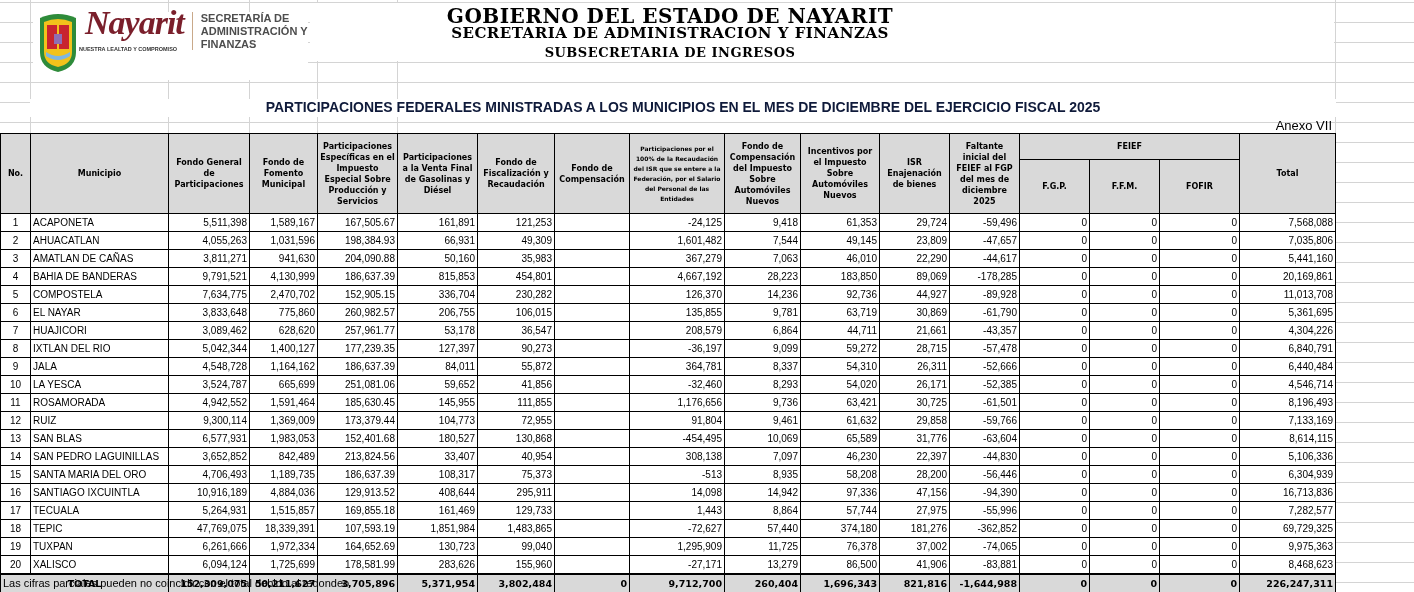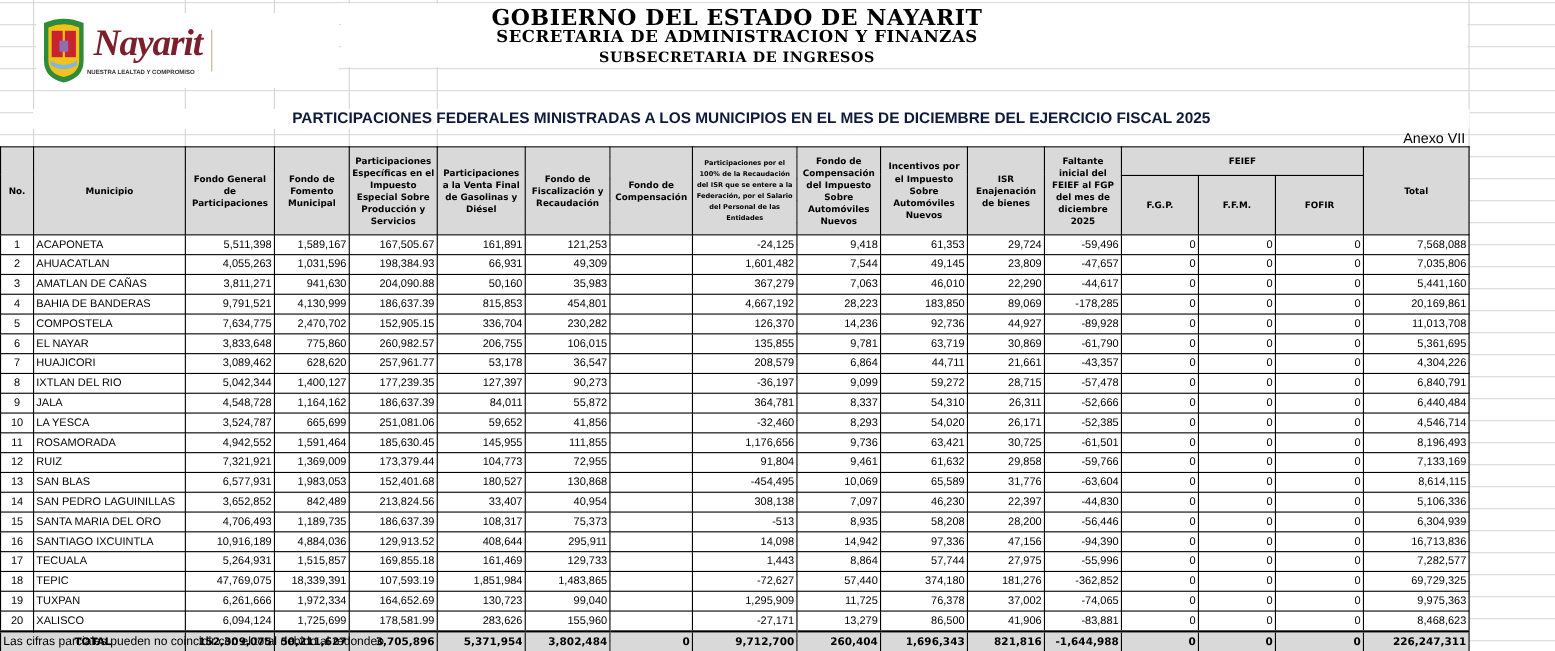--- a/index.html
+++ b/index.html
@@ -4,21 +4,21 @@
 <style>
   html,body{margin:0;padding:0;background:#fff;}
   body{width:1414px;height:592px;position:relative;overflow:hidden;font-family:"Liberation Sans",sans-serif;color:#000;}
   
   .grid-bg{position:absolute;left:0;top:0;width:1414px;height:592px;
     background-image:
       linear-gradient(to bottom,#d4d4d4 1px,transparent 1px);
     background-size:100% 20px;background-position:0 2px;z-index:0;}
   .gv{position:absolute;top:0;width:1px;height:592px;background:#d4d4d4;z-index:0;}
   .hdr-white{position:absolute;background:#fff;z-index:1;}
-  .logo{position:absolute;left:33px;top:12px;width:275px;height:68px;background:#fff;z-index:2;display:flex;align-items:center;}
+  .logo{position:absolute;left:33px;top:12px;width:275px;height:68px;background:#fff;z-index:2;display:flex;}
   .shield{width:42px;height:62px;margin-left:4px;position:relative;}
   .brand{font-family:"Liberation Serif",serif;font-style:italic;font-weight:bold;font-size:34px;color:#7a1f2b;margin-left:6px;line-height:1;position:relative;top:-6px;letter-spacing:-1px;}
   .tagline{position:absolute;left:52px;top:50px;font-size:5.5px;color:#333;letter-spacing:0;font-weight:bold;}
   .sep{width:1px;height:38px;background:#c9a98a;margin-left:8px;margin-right:8px;}
   .dept{font-size:11px;line-height:13px;color:#4d4d4d;font-weight:bold;}
   .title{position:absolute;left:330px;width:680px;text-align:center;font-family:"DejaVu Serif",serif;font-weight:bold;z-index:2;letter-spacing:0.5px;}
   .t1{top:4px;font-size:20px;}
   .t2{top:24px;font-size:15px;}
   .t3{top:45px;font-size:13px;}
   .subtitle{position:absolute;left:30px;width:1306px;top:99px;height:18px;background:#fff;text-align:center;font-weight:bold;font-size:14px;color:#0f1a3a;z-index:2;}
@@ -54,20 +54,25 @@
     <rect x="10" y="13" width="10" height="24" fill="#c8242f"></rect>
     <rect x="22" y="13" width="10" height="24" fill="#c8242f"></rect>
     <rect x="17" y="22" width="8" height="10" fill="#8f6db4"></rect>
     <path d="M9 40 Q21 48 33 40 L33 44 Q21 52 9 44 Z" fill="#7fb7e0"></path>
   </svg>
   <div style="position:relative;">
     <div class="brand">Nayarit</div>
     <div class="tagline" style="left:0;top:34px;white-space:nowrap;">NUESTRA LEALTAD Y COMPROMISO</div>
   </div>
   <div class="sep"></div>
+  <div class="dept">
+    <div>SECRETARÍA DE</div>
+    <div>ADMINISTRACIÓN Y</div>
+    <div>FINANZAS</div>
+  </div>
 </div>
 
 <div class="title t1">GOBIERNO DEL ESTADO DE NAYARIT</div>
 <div class="title t2">SECRETARIA DE ADMINISTRACION Y FINANZAS</div>
 <div class="title t3">SUBSECRETARIA DE INGRESOS</div>
 
 <div class="subtitle">PARTICIPACIONES FEDERALES MINISTRADAS A LOS MUNICIPIOS EN EL MES DE DICIEMBRE DEL EJERCICIO FISCAL 2025</div>
 <div class="annex">Anexo VII</div>
 
 <table class="main">
@@ -320,21 +325,21 @@
         <td class="num">30,725</td>
         <td class="num">-61,501</td>
         <td class="num">0</td>
         <td class="num">0</td>
         <td class="num">0</td>
         <td class="num">8,196,493</td>
       </tr>
       <tr>
         <td class="idx">12</td>
         <td class="name">RUIZ</td>
-        <td class="num">7,321,921</td>
+        <td class="num">9,300,114</td>
         <td class="num">1,369,009</td>
         <td class="num">173,379.44</td>
         <td class="num">104,773</td>
         <td class="num">72,955</td>
         <td class="num"></td>
         <td class="num">91,804</td>
         <td class="num">9,461</td>
         <td class="num">61,632</td>
         <td class="num">29,858</td>
         <td class="num">-59,766</td>

